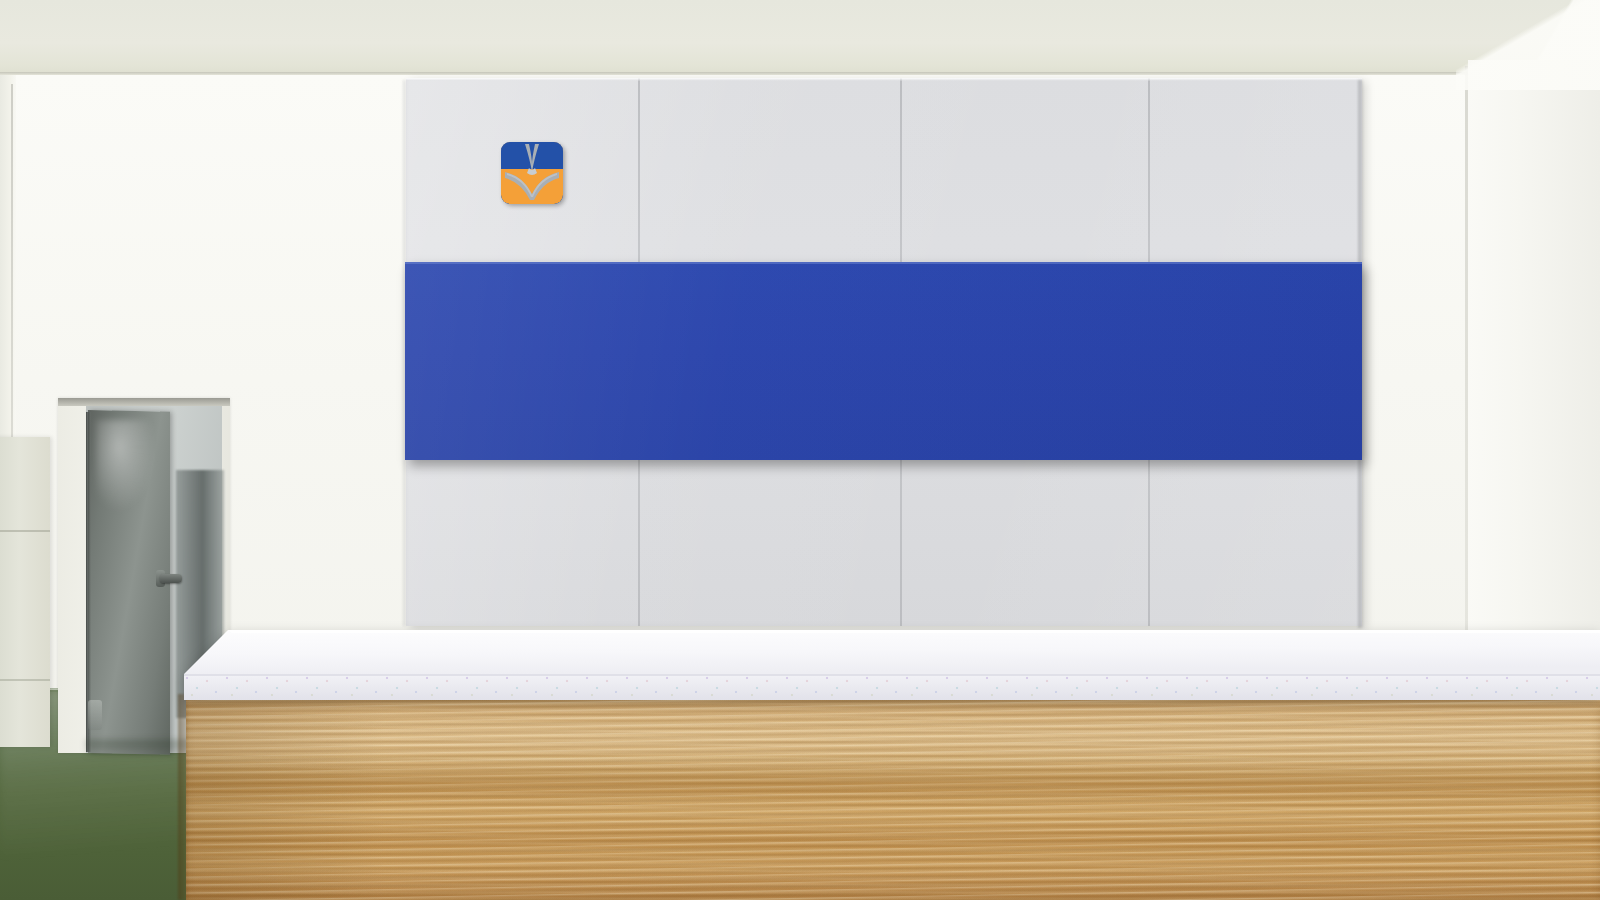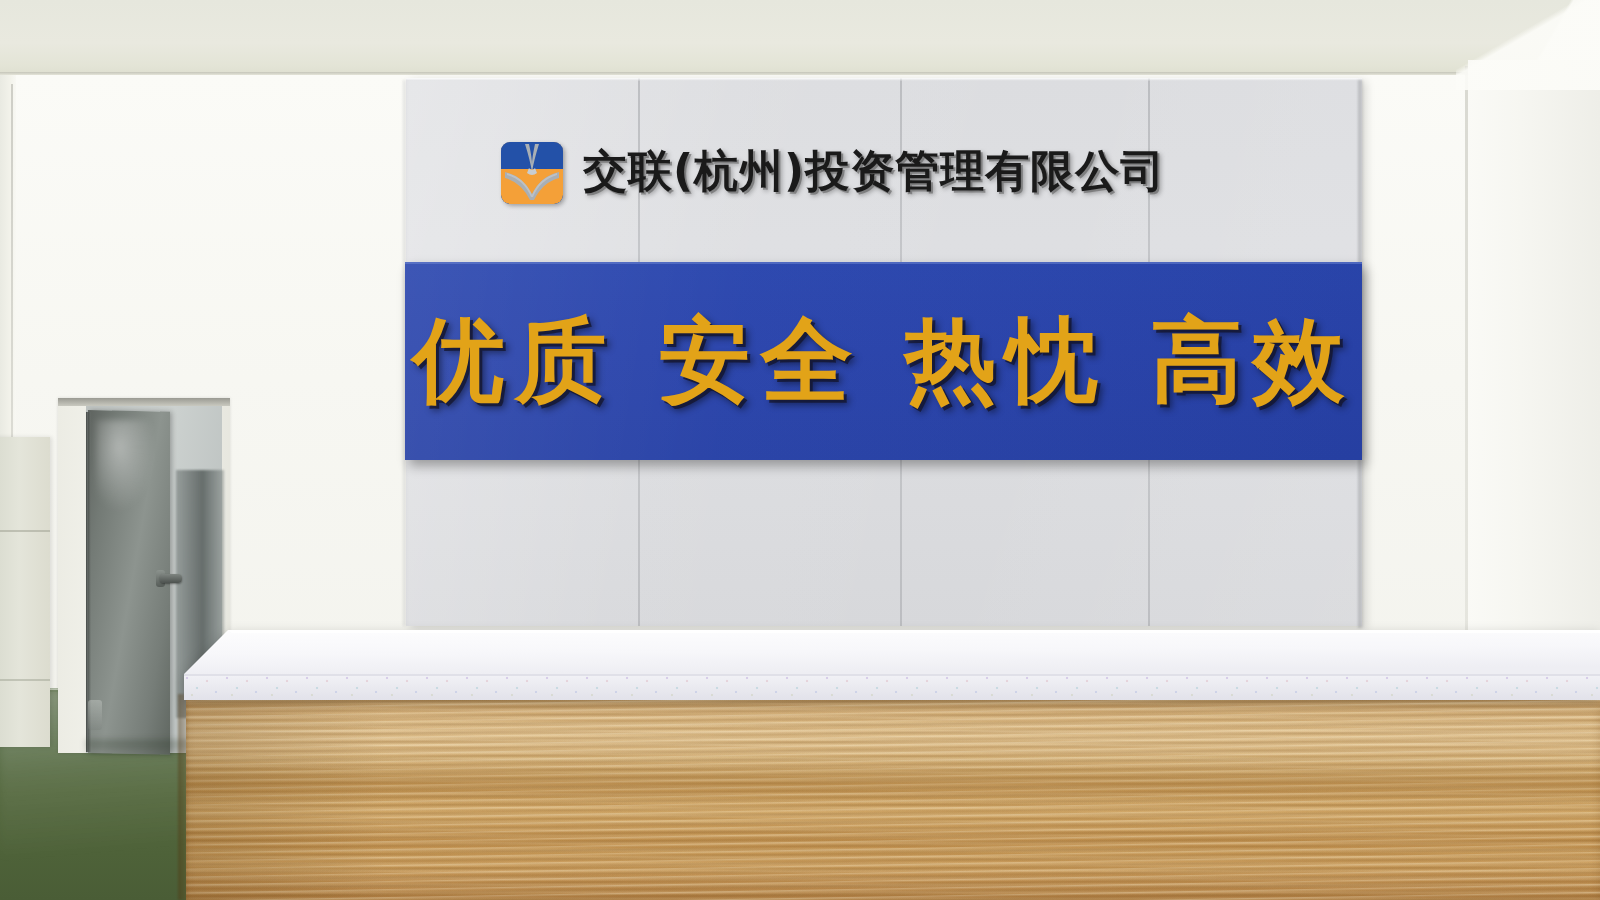--- a/index.html
+++ b/index.html
@@ -453,26 +453,24 @@
       <rect x="23" y="4" width="16" height="23" rx="3" fill="#2351A8"></rect>
       <rect x="43" y="4" width="15" height="23" rx="3" fill="#2351A8"></rect>
       <path d="M0 0 H62 V4 H0 Z" fill="#F4A038" opacity="0"></path>
       <path d="M4 30 Q22 34 31 52 Q40 34 58 30 L58 36 Q42 40 33 58 L29 58 Q20 40 4 36 Z" fill="#A9AFB4"></path>
       <path d="M24 2 Q29 18 31 30 Q33 18 38 2 L34 2 Q31 16 31 22 Q31 16 28 2 Z" fill="#A9AFB4"></path>
       <path d="M28 26 Q31 30 34 26 L36 31 Q31 35 26 31 Z" fill="#C8CDD1"></path>
       <path d="M6 31 Q24 36 31 53 Q38 36 56 31 L56 33 Q39 38 32 55 L30 55 Q23 38 6 33 Z" fill="#D3D8DC" opacity=".45"></path>
     </svg>
   </div>
 
-  <div class="company-name">交联(杭州)投资管理有限公司</div>
 
   <div class="banner"></div>
   <div class="banner-highlight"></div>
   <div class="banner-topline"></div>
-  <div class="slogan">优质 安全 热忱 高效</div>
 
   <div class="desk-body"></div>
   <div class="desk-body-grain"></div>
   <div class="desk-body-darkband"></div>
   <div class="desk-body-leftshade"></div>
   <div class="desk-left-edge"></div>
 
   <div class="desk-counter">
     <svg width="1424" height="100" viewBox="0 0 1424 100" xmlns="http://www.w3.org/2000/svg">
       <defs>

